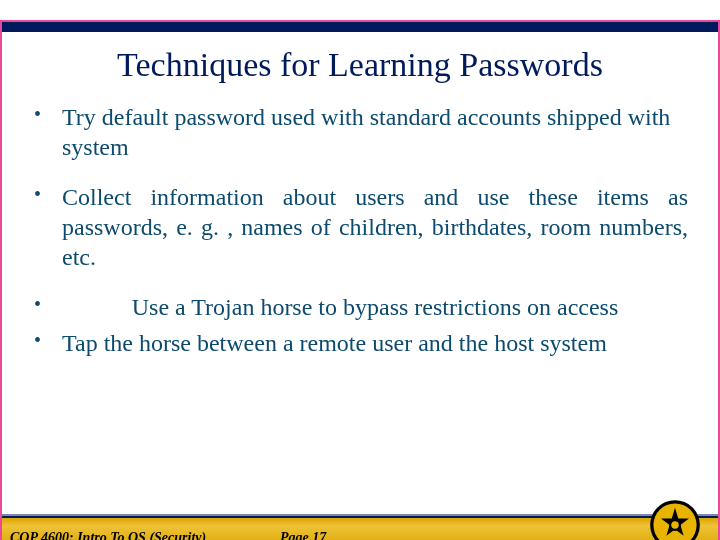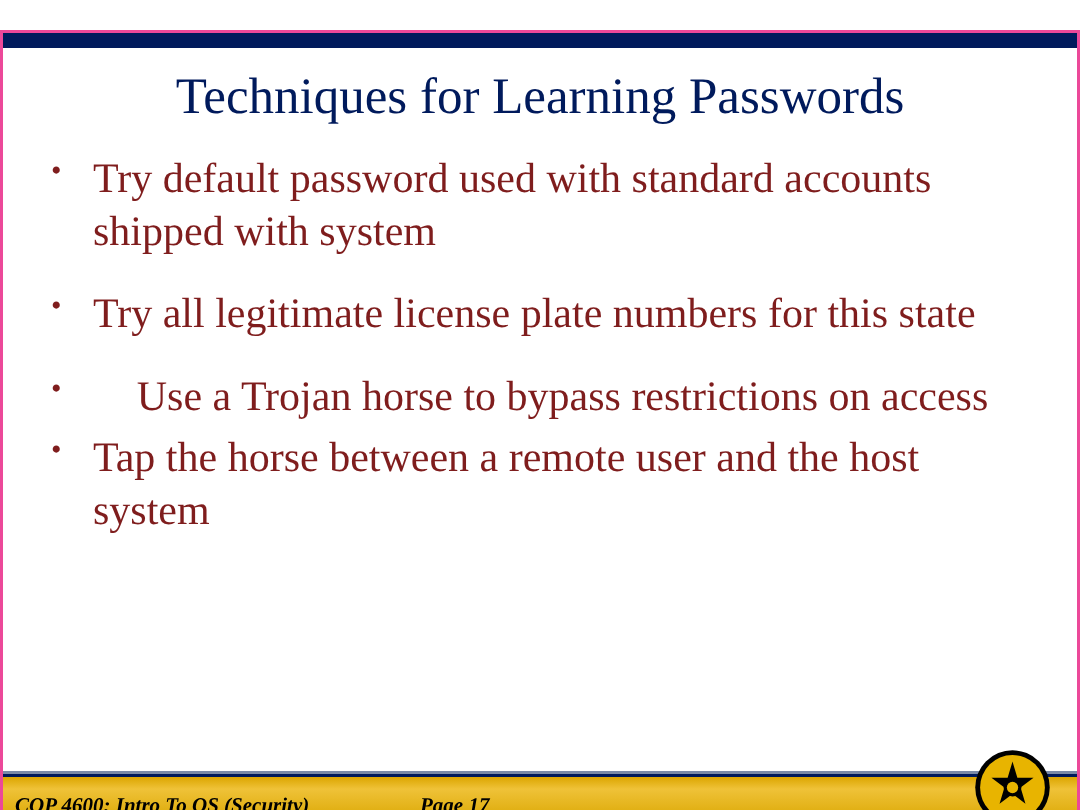--- a/index.html
+++ b/index.html
@@ -30,22 +30,22 @@
   }
   .content {
     padding: 0 30px;
   }
   ul.bullets {
     list-style: none;
   }
   ul.bullets li {
     position: relative;
     padding-left: 30px;
-    font-size: 28px;
-    color: #7f1d1d;
+    font-size: 24px;
+    color: #0c4a6e;
     margin-bottom: 20px;
     line-height: 1.25;
   }
   ul.bullets li::before {
     content: "•";
     position: absolute;
     left: 2px;
     top: 0;
     font-size: 20px;
   }
@@ -92,21 +92,21 @@
 <body>
 
 <div class="slide">
   <div class="top-bar"></div>
 
   <h1 class="title">Techniques for Learning Passwords</h1>
 
   <div class="content">
     <ul class="bullets">
       <li>Try default password used with standard accounts shipped with system</li>
-      <li>Try all legitimate license plate numbers for this state</li>
+      <li class="justify">Collect information about users and use these items as passwords, e. g. , names of children, birthdates, room numbers, etc.</li>
       <li style="margin-bottom:6px;text-align:center;">Use a Trojan horse to bypass restrictions on access</li>
       <li class="last">Tap the horse between a remote user and the host system</li>
     </ul>
   </div>
 
   <div class="tiny-bar"></div>
 
   <div class="footer">
     <span class="course">COP 4600: Intro To OS  (Security)</span>
     <span class="page">Page 17</span>

